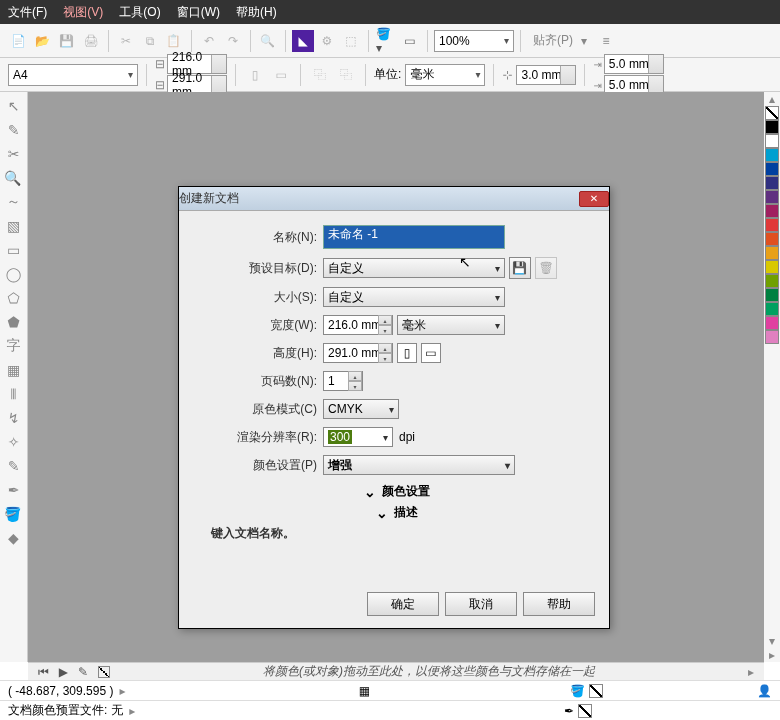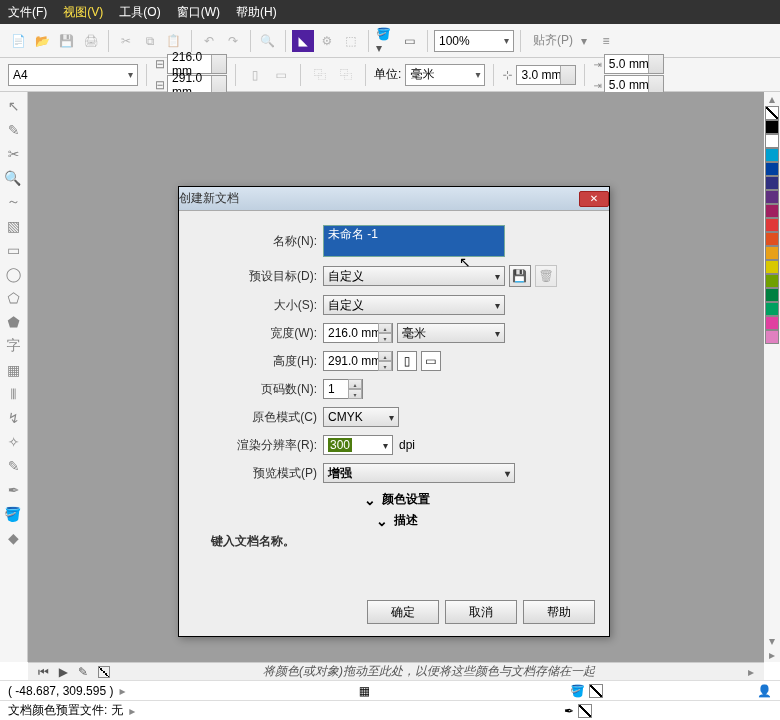--- a/index.html
+++ b/index.html
@@ -1,20 +1,20 @@
 <!DOCTYPE html>
 <html><head>
 <meta charset="utf-8">
 <style>
 * { box-sizing: border-box; margin: 0; padding: 0; font-family: "Microsoft YaHei", "SimSun", sans-serif; font-size: 12px; }
 body { width: 780px; height: 720px; background: #fff; overflow: hidden; position: relative; }
 
 .menubar { height: 24px; background: #333; color: #fff; display: flex; align-items: center; padding: 0 8px; gap: 16px; }
 .menubar span { cursor: default; }
-.menubar .disabled { color: #fde047; }
+.menubar .disabled { color: #fca5a5; }
 
 .toolbar1 { height: 34px; background: #f5f5f5; border-bottom: 1px solid #ccc; display: flex; align-items: center; padding: 0 8px; gap: 2px; }
 .toolbar2 { height: 34px; background: #f5f5f5; border-bottom: 1px solid #ccc; display: flex; align-items: center; padding: 0 8px; gap: 4px; }
 
 .tbtn { width: 22px; height: 22px; display: inline-flex; align-items: center; justify-content: center; border: 1px solid transparent; color: #555; cursor: pointer; }
 .tbtn.disabled { opacity: 0.4; cursor: default; }
 .sep { width: 1px; height: 22px; background: #ccc; margin: 0 4px; }
 
 .dropdown { height: 22px; border: 1px solid #999; background: #fff; display: inline-flex; align-items: center; padding: 0 4px; position: relative; }
 .dropdown::after { content: "▾"; position: absolute; right: 4px; color: #555; font-size: 10px; }
@@ -39,21 +39,21 @@
 .status2 { position: absolute; bottom: 0; left: 0; right: 0; height: 20px; background: #fff; display: flex; align-items: center; padding: 0 8px; border-top: 1px solid #ddd; }
 
 
 .dialog { position: absolute; left: 178px; top: 186px; width: 432px; background: #eeeeee; border: 1px solid #000; box-shadow: 2px 2px 8px rgba(0,0,0,0.3); }
 .dialog-title { height: 24px; background: linear-gradient(#d8e4f0,#c0d0e0); border-bottom: 1px solid #aaa; display: flex; align-items: center; padding: 0 0; justify-content: space-between; }
 .dialog-title .txt { color: #333; }
 .close-btn { width: 30px; height: 16px; background: #c84040; color: #fff; border: 1px solid #a02020; display: flex; align-items: center; justify-content: center; font-size: 10px; border-radius: 2px; cursor: pointer; }
 .dialog-body { padding: 14px 14px 10px 14px; }
 .form-row { display: flex; align-items: center; margin-bottom: 8px; }
 .form-row label { width: 130px; text-align: right; padding-right: 6px; color: #333; }
-.txtin { height: 32px; border: 1px solid #7a9; background: #fff; padding: 0 4px; flex: 0 0 auto; }
+.txtin { height: 24px; border: 1px solid #7a9; background: #fff; padding: 0 4px; flex: 0 0 auto; }
 .txtin.selected { background: #2060b0; color: #fff; }
 .combo { height: 20px; border: 1px solid #888; background: linear-gradient(#f8f8f8,#e0e0e0); position: relative; padding: 0 4px; display: flex; align-items: center; }
 .combo::after { content: "▾"; position: absolute; right: 4px; color: #333; font-size: 10px; }
 .spin { height: 20px; border: 1px solid #888; background: #fff; padding: 0 4px; display: flex; align-items: center; position: relative; }
 .spin .arrows { position: absolute; right: 0; top: -1px; bottom: -1px; width: 14px; display: flex; flex-direction: column; }
 .spin .arrows div { flex:1; background: linear-gradient(#eee,#ddd); border: 1px solid #aaa; font-size: 6px; display:flex; align-items:center; justify-content:center; color:#555;}
 .ico-btn { width: 22px; height: 22px; border: 1px solid #888; background: linear-gradient(#fafafa,#e0e0e0); margin-left: 4px; display:inline-flex; align-items:center; justify-content:center; color:#444; cursor:pointer;}
 .ico-btn.disabled { opacity: 0.4; cursor: default; }
 .section-toggle { display: flex; align-items: center; gap: 6px; font-weight: bold; margin: 4px 0 4px 6px; cursor: pointer; justify-content: center; }
 .section-toggle::before { content: "⌄"; font-size: 14px; transform: rotate(0); display:inline-block; width:12px; }
@@ -306,21 +306,21 @@
         </div>
     </div>
     <div class="form-row">
       <label>渲染分辨率(R):</label>
       <div class="combo" style="width:70px;background:#fff;">
           <span style="background:#4d7c0f;color:#fff;padding:0 2px;">300</span>
         </div>
       <span style="margin-left:6px;">dpi</span>
     </div>
     <div class="form-row">
-      <label>预览模式(P)</label>
+      <label>颜色设置(P)</label>
       <div class="combo" style="width:192px;font-weight:bold;">
           <span>增强</span>
         </div>
     </div>
     <div class="section-toggle">
         <span>颜色设置</span>
       </div>
     <div class="section-toggle">
         <span>描述</span>
       </div>

